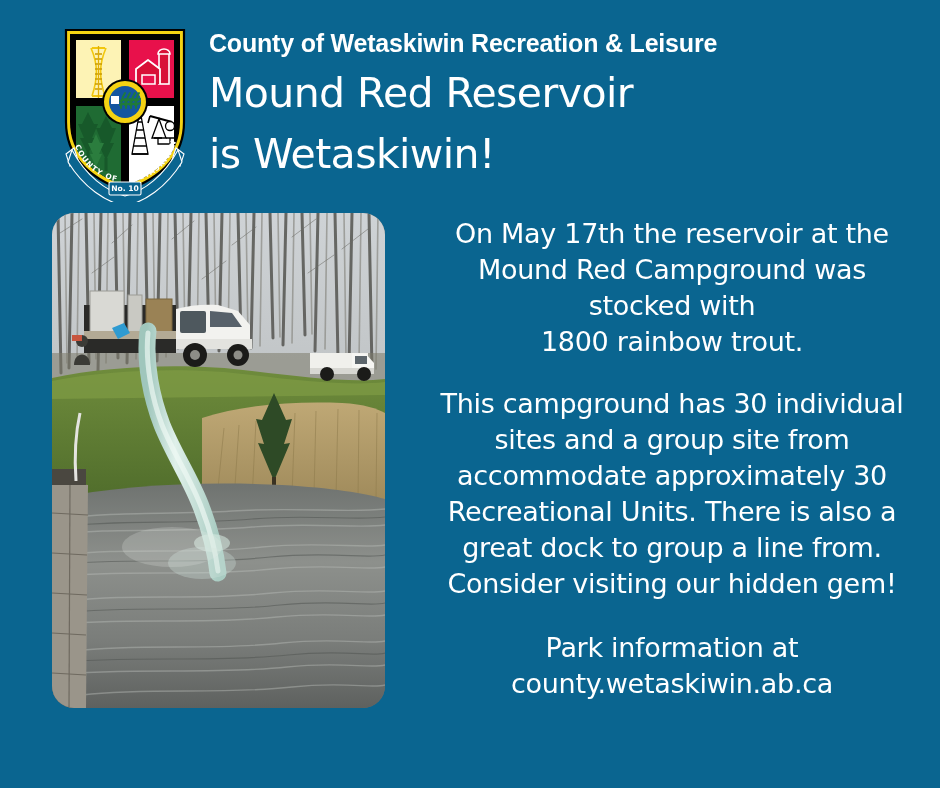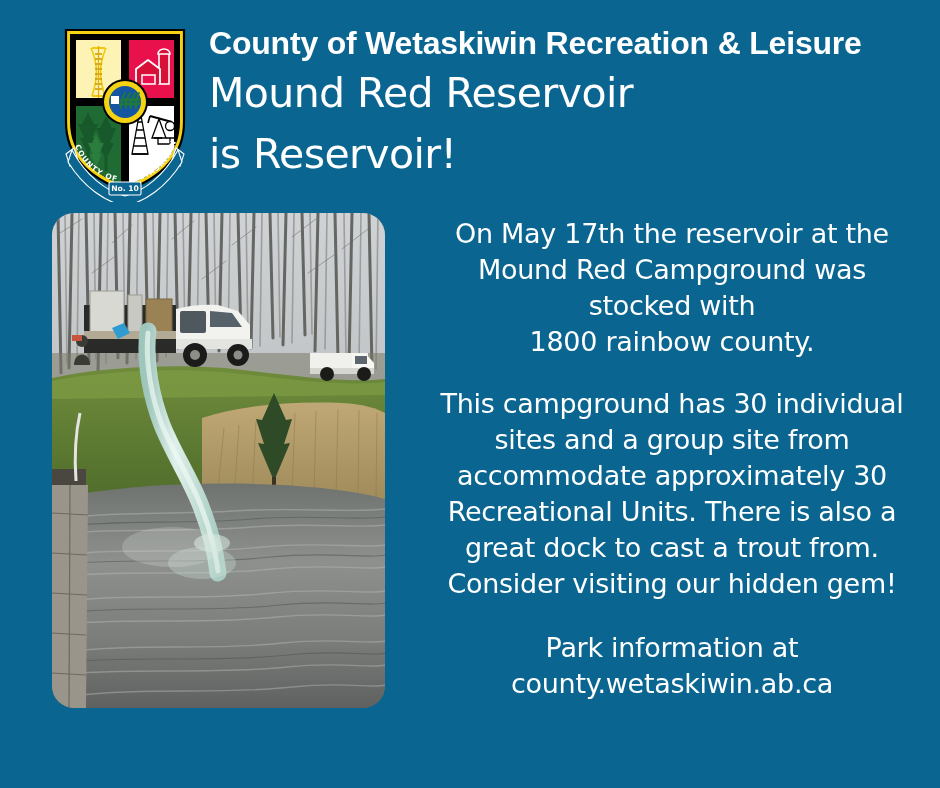--- a/index.html
+++ b/index.html
@@ -33,21 +33,21 @@
   }
   #header-text {
     position: absolute;
     left: 209px;
     top: 27px;
     width: 700px;
   }
   #eyebrow {
     font-family: "Liberation Sans", sans-serif;
     font-weight: 700;
-    font-size: 32px;
+    font-size: 25px;
     letter-spacing: -0.2px;
     color: #ffffff;
     line-height: 32px;
     white-space: nowrap;
   }
   #headline {
     margin-top: 4px;
     font-family: "DejaVu Sans", sans-serif;
     font-weight: 400;
     font-size: 41px;
@@ -193,21 +193,21 @@
           <rect x="47" y="156" width="32" height="13" rx="1.5" fill="#0a6590" stroke="#ffffff" stroke-width="1.1"></rect>
           <text x="63" y="165.4" text-anchor="middle" font-family="DejaVu Sans, sans-serif" font-size="7.6" font-weight="700" fill="#ffffff">No. 10</text>
         </g>
       </svg>
     </div>
 
     <div id="header-text">
       <div id="eyebrow">County of Wetaskiwin Recreation &amp; Leisure</div>
       <div id="headline">
         <span class="hl-line">Mound Red Reservoir</span>
-        <span class="hl-line">is Reservoir!</span>
+        <span class="hl-line">is Wetaskiwin!</span>
       </div>
     </div>
   </div>
 
   <div id="photo">
     <svg viewBox="0 0 333 495" preserveAspectRatio="none" xmlns="http://www.w3.org/2000/svg">
       <defs>
         <linearGradient id="skyG" x1="0" y1="0" x2="0" y2="1">
           <stop offset="0" stop-color="#cfd3d6"></stop>
           <stop offset="1" stop-color="#b9bdbe"></stop>
@@ -394,29 +394,29 @@
       <ellipse cx="120" cy="334" rx="50" ry="20" fill="#e8eeea" opacity="0.22"></ellipse>
     </svg>
   </div>
 
   <div id="copy">
 
     <p id="p1" class="para">
       <span class="ln">On May 17th the reservoir at the</span>
       <span class="ln">Mound Red Campground was</span>
       <span class="ln">stocked with</span>
-      <span class="ln"><span class="u">1800</span><span> rainbow county.</span></span>
+      <span class="ln"><span class="u">1800</span><span> rainbow trout.</span></span>
     </p>
 
     <p id="p2" class="para">
       <span class="ln">This campground has 30 individual</span>
       <span class="ln">sites and a group site from</span>
       <span class="ln">accommodate approximately 30</span>
       <span class="ln">Recreational Units. There is also a</span>
-      <span class="ln">great dock to cast a trout from.</span>
+      <span class="ln">great dock to group a line from.</span>
       <span class="ln">Consider visiting our hidden gem!</span>
     </p>
 
     <p id="p3" class="para">
       <span class="ln">Park information at</span>
       <span class="ln">county.wetaskiwin.ab.ca</span>
     </p>
 
   </div>
 

